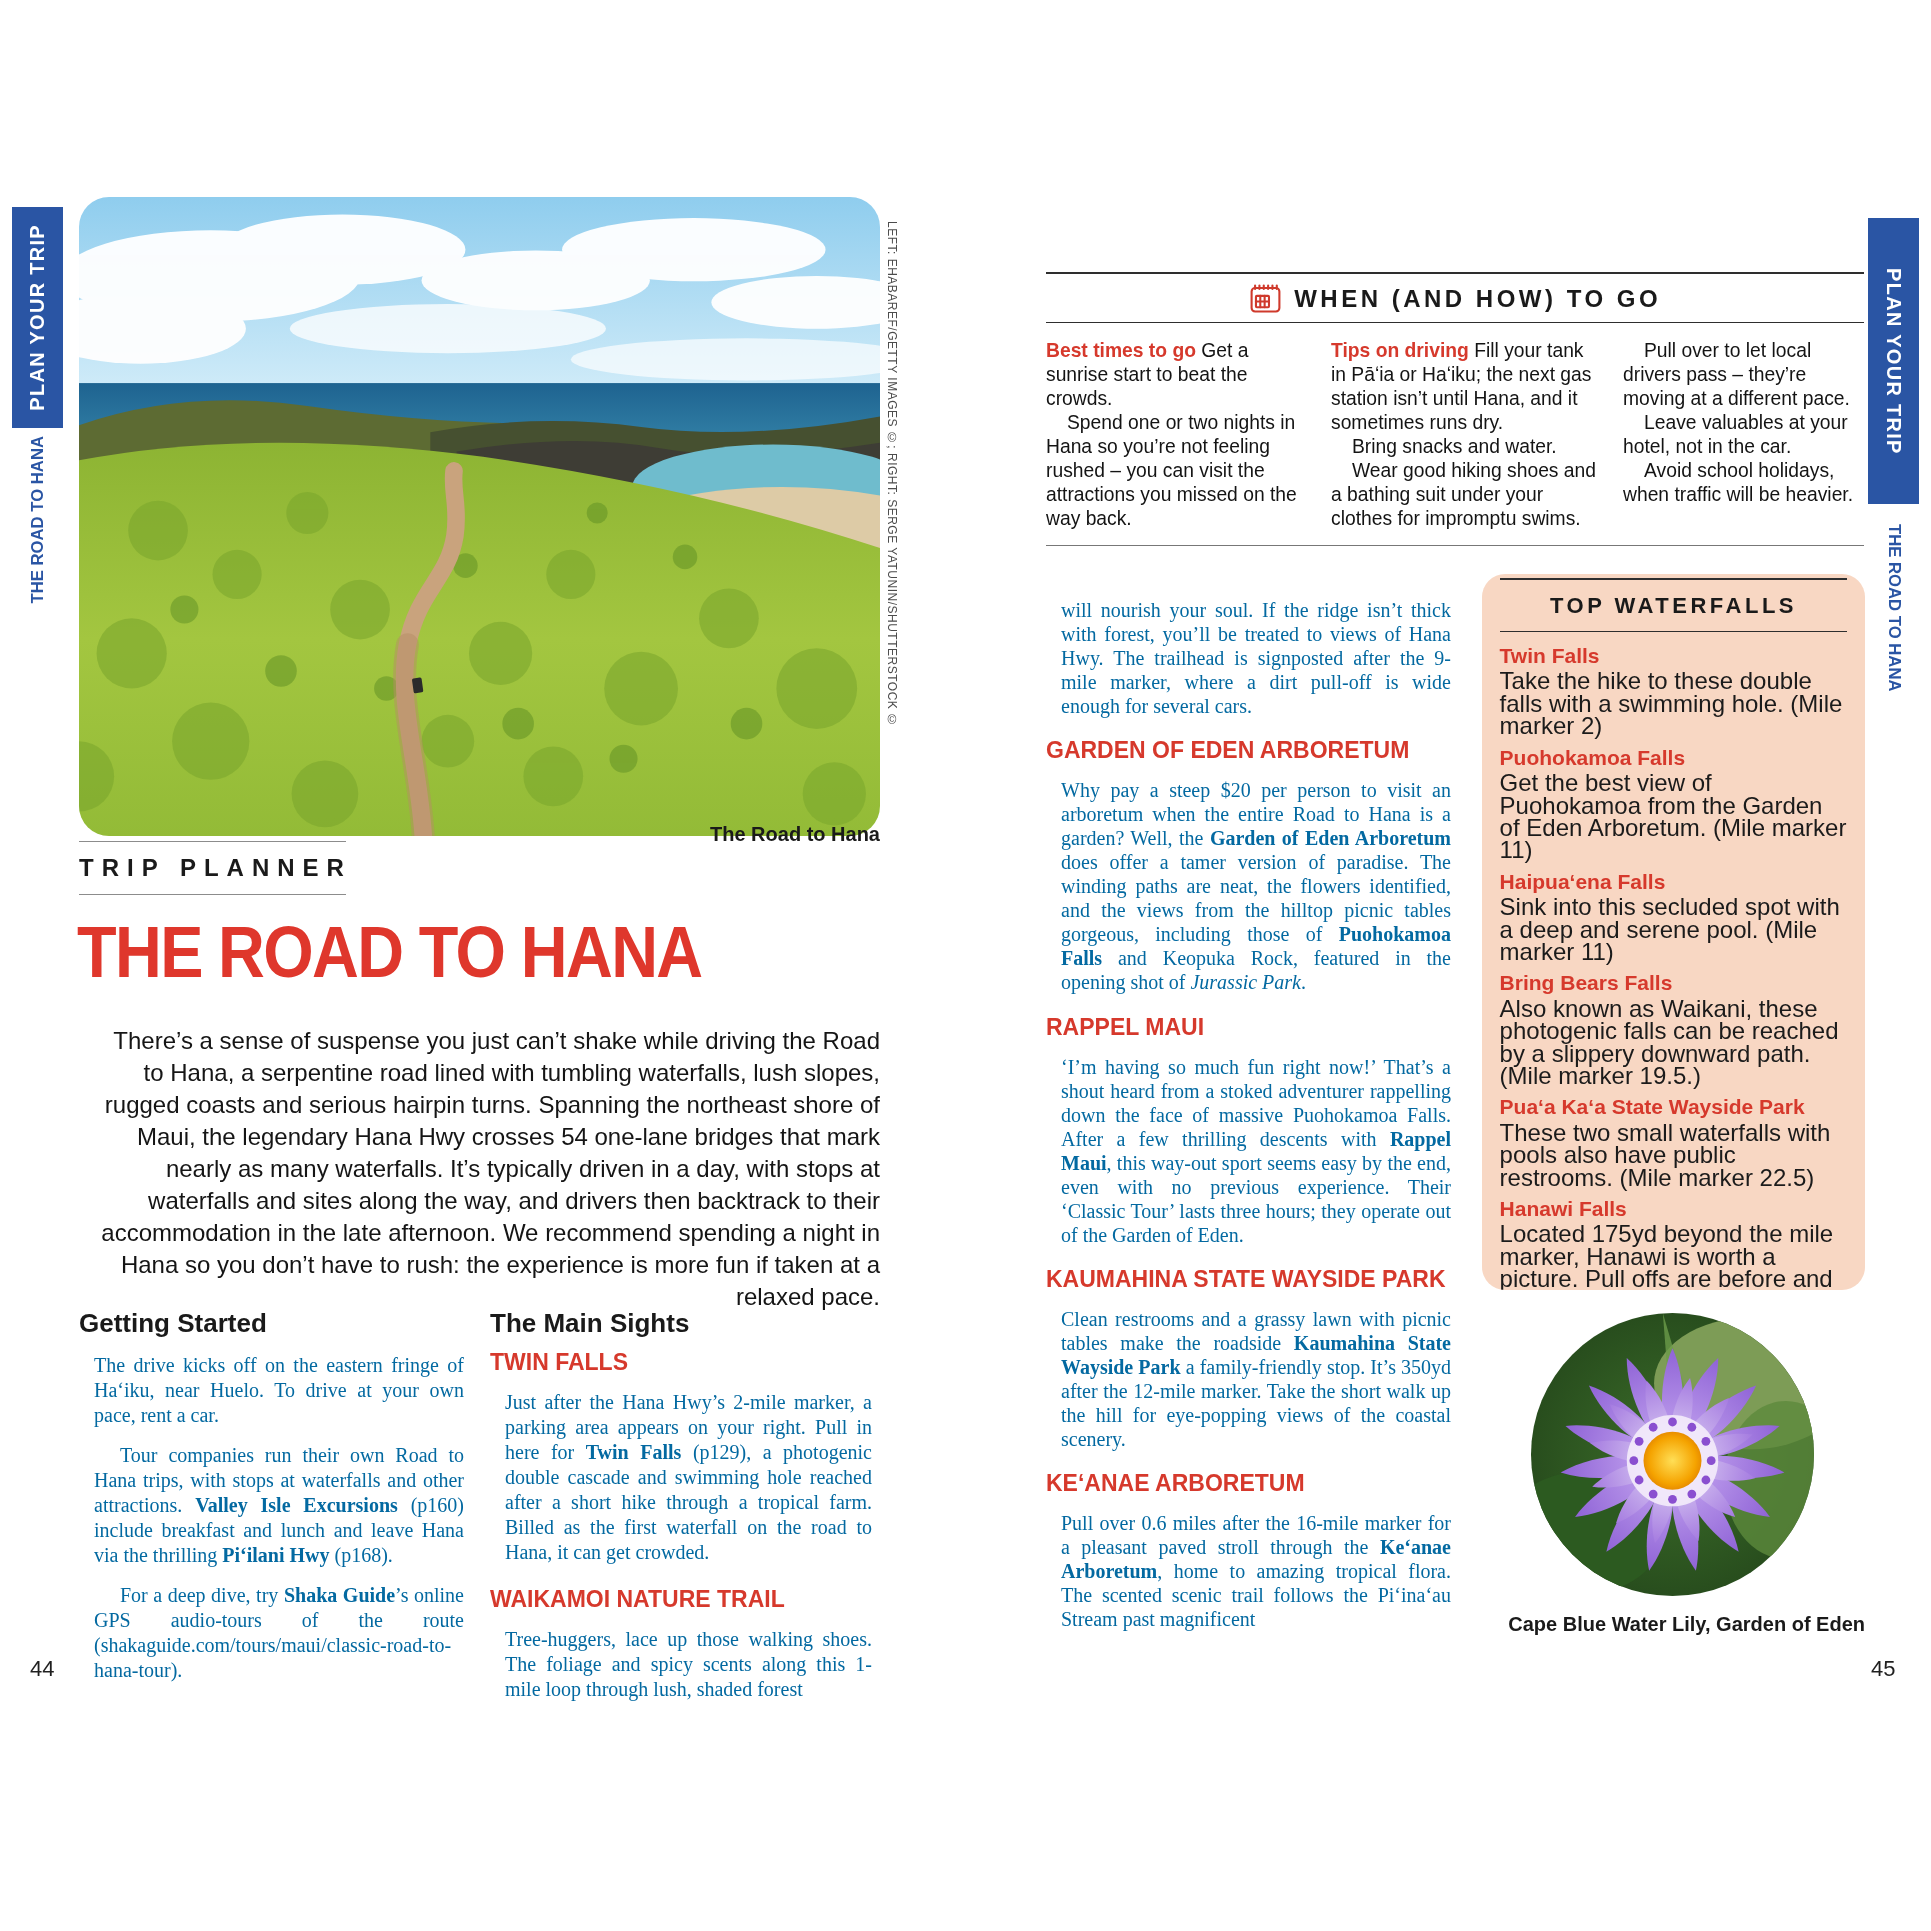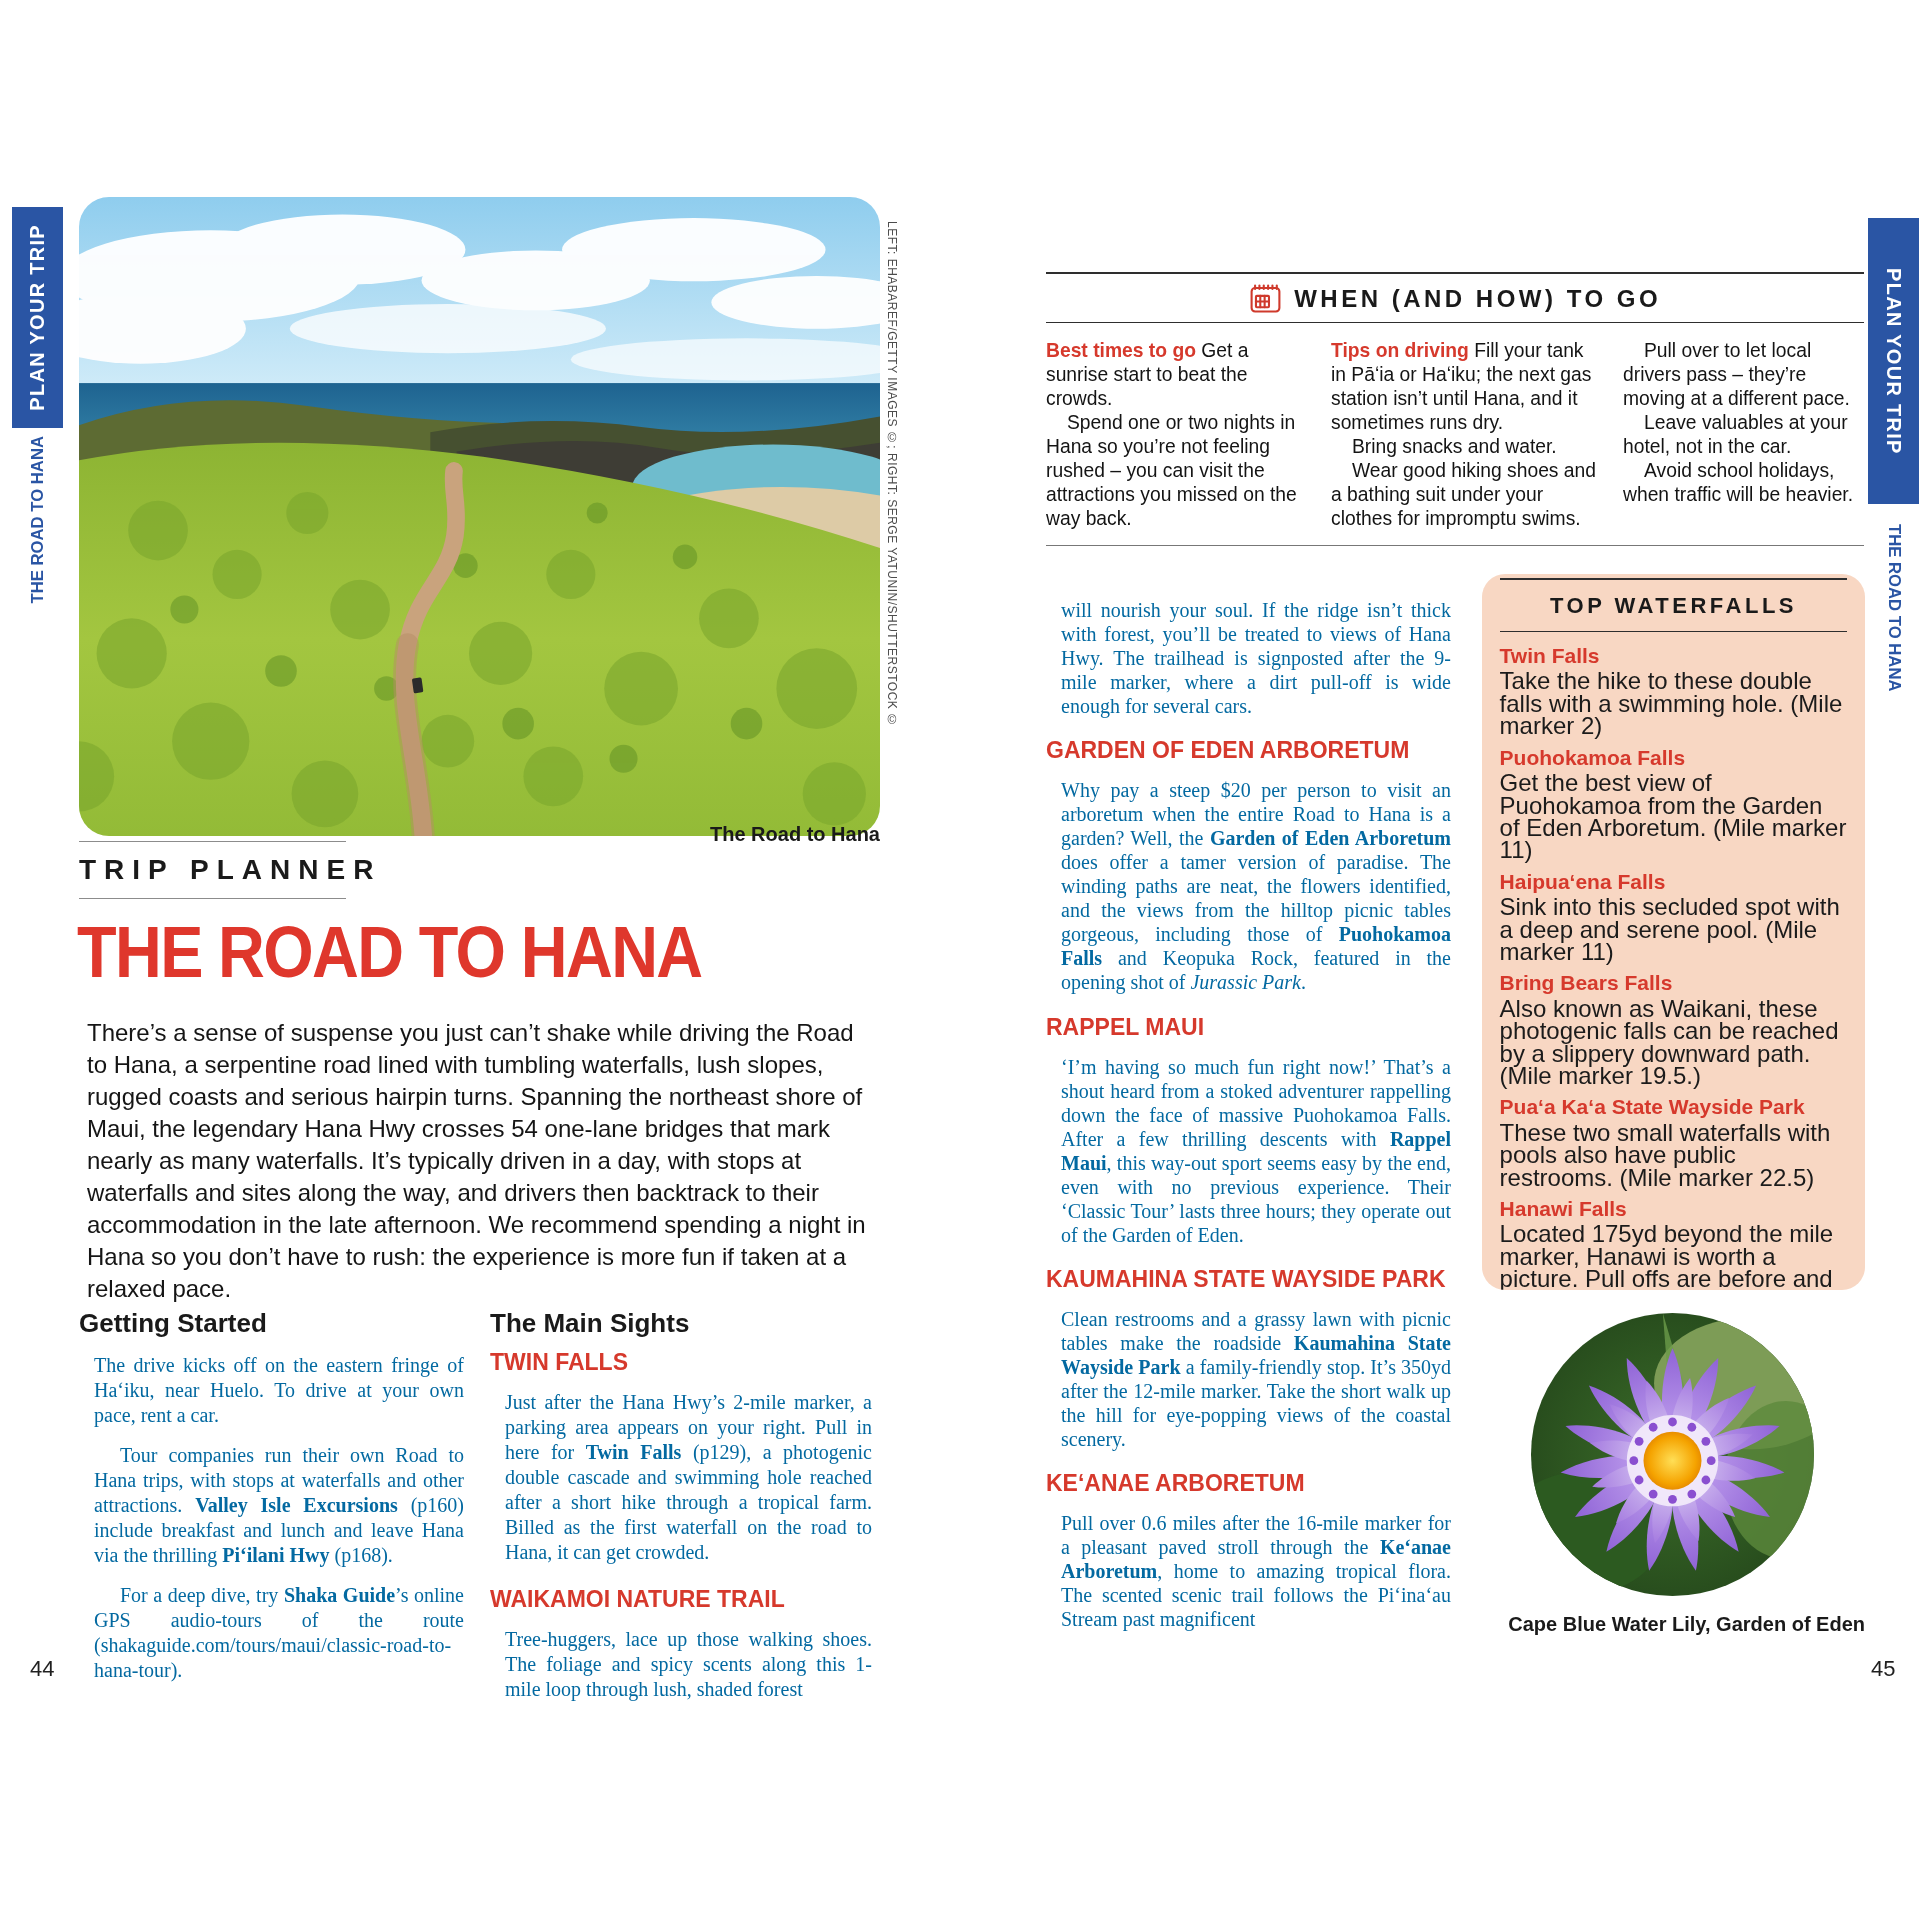--- a/index.html
+++ b/index.html
@@ -27,23 +27,23 @@
   .chapter-left{left:12.3px;top:434px;width:51px;height:171px;}
   .chapter-right{left:1868px;top:518px;width:51px;height:180px;}
 
   
   .hero{position:absolute;left:79px;top:197px;width:801px;height:639px;border-radius:30px;overflow:hidden;}
   .hero svg{display:block;width:100%;height:100%;}
   .credit{position:absolute;left:885px;top:221px;height:562px;font-size:12px;color:#4c4c4c;letter-spacing:0.5px;white-space:nowrap;}
   .hero-caption{position:absolute;left:474px;top:823px;width:406px;text-align:right;font-weight:bold;font-size:20px;}
   .kicker-wrap{position:absolute;left:79px;top:841px;width:267px;}
   .kicker-rule{border-top:1.8px solid var(--rule-gray);}
-  .kicker{font-weight:bold;font-size:28px;letter-spacing:8px;padding:12.3px 0 11.4px;white-space:nowrap;}
+  .kicker{font-weight:bold;font-size:24px;letter-spacing:8px;padding:12.3px 0 11.4px;white-space:nowrap;}
   .big-title{position:absolute;left:77px;top:911px;margin:0;font-size:72px;font-weight:bold;color:var(--red);letter-spacing:-1.8px;white-space:nowrap;transform:scaleX(.9);transform-origin:left top;}
-  .intro{position:absolute;left:79px;top:1009px;width:785px;margin:8px;font-size:24px;line-height:32px;color:#151515;}
+  .intro{position:absolute;left:79px;top:1009px;width:785px;margin:16px;font-size:24px;line-height:32px;color:#151515;text-align:right;}
   .col{position:absolute;top:1308px;}
   .col-gs{left:79px;width:400px;}
   .col-ms{left:490px;width:397px;}
   .col h2{margin:0 0 10.5px;font-size:26px;line-height:30px;}
   .serif-p{font-family:"Liberation Serif",serif;font-size:20px;line-height:25px;text-align:justify;margin:15px;color:#0369a1;}
   .serif-p.ind{text-indent:26px;}
   .subhead{color:var(--subred);font-size:23px;font-weight:bold;margin:21px 0 7px;line-height:26px;}
   .subhead.first{margin-top:1.8px;}
   .pagenum{position:absolute;font-size:22px;font-weight:normal;color:#1f1f1f;}
   .pn-left{left:30px;top:1656px;}

